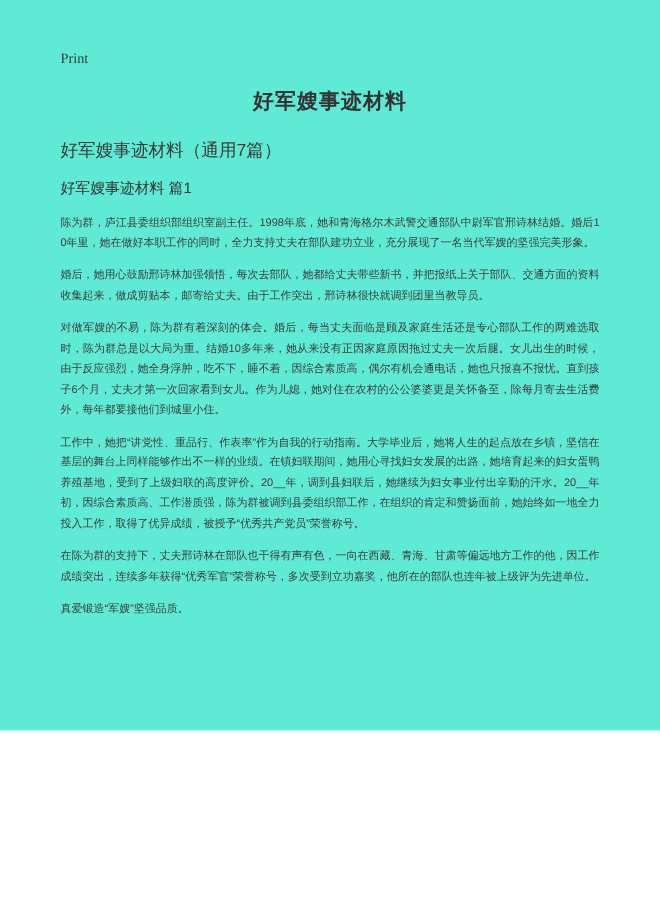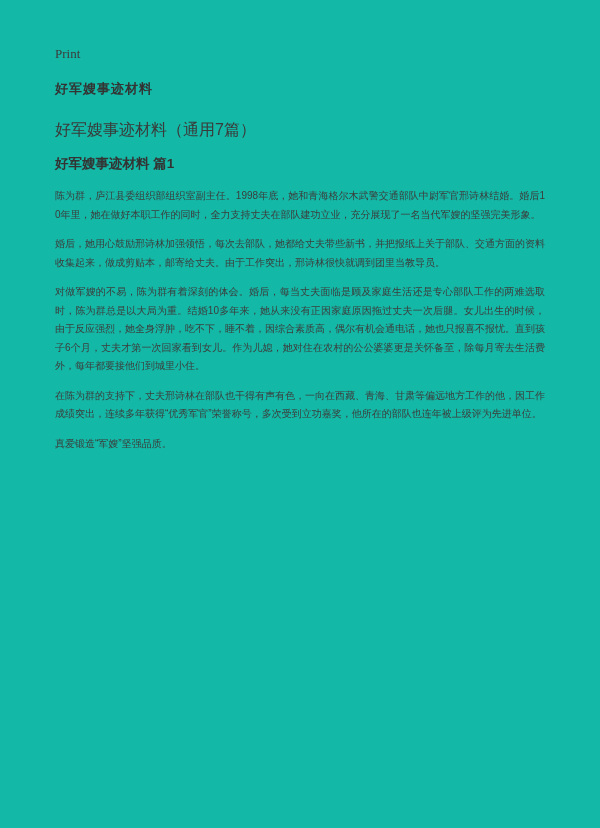--- a/index.html
+++ b/index.html
@@ -10,48 +10,49 @@
   body {
     width: 600px;
     height: 828px;
     overflow: hidden;
     font-family: "Liberation Sans", "DejaVu Sans", sans-serif;
     color: #3a3a3a;
   }
   .page {
     box-sizing: border-box;
     width: 600px;
-    height: 828px;
+    height: 664px;
     padding: 44px 55px 20px 55px;
-    background: #14b8a6;
+    background: #5eead4;
   }
   .print-label {
     font-family: "Liberation Serif", "DejaVu Serif", serif;
     font-size: 13px;
     color: #3c3c3c;
     margin: 0 0 18px 0;
     cursor: pointer;
     display: inline-block;
   }
   h1.doc-title {
-    font-size: 13px;
+    font-size: 19px;
     font-weight: bold;
+    text-align: center;
     color: #333333;
     margin: 0 0 22px 0;
     letter-spacing: 1px;
   }
   .doc-subtitle {
     font-size: 16px;
     font-weight: normal;
     color: #3a3a3a;
     margin: 0 0 14px 0;
   }
   h2.section-heading {
     font-size: 13.5px;
-    font-weight: bold;
+    font-weight: normal;
     color: #333333;
     margin: 0 0 14px 0;
   }
   .body-text p {
     font-size: 10px;
     line-height: 18.5px;
     margin: 0 0 11px 0;
     text-align: justify;
     word-break: break-all;
     color: #3c3c3c;
@@ -67,17 +68,18 @@
   <h1 class="doc-title">好军嫂事迹材料</h1>
 
   <div class="doc-subtitle">好军嫂事迹材料（通用7篇）</div>
 
   <h2 class="section-heading">好军嫂事迹材料 篇1</h2>
 
   <div class="body-text">
     <p>陈为群，庐江县委组织部组织室副主任。1998年底，她和青海格尔木武警交通部队中尉军官邢诗林结婚。婚后10年里，她在做好本职工作的同时，全力支持丈夫在部队建功立业，充分展现了一名当代军嫂的坚强完美形象。</p>
     <p>婚后，她用心鼓励邢诗林加强领悟，每次去部队，她都给丈夫带些新书，并把报纸上关于部队、交通方面的资料收集起来，做成剪贴本，邮寄给丈夫。由于工作突出，邢诗林很快就调到团里当教导员。</p>
     <p>对做军嫂的不易，陈为群有着深刻的体会。婚后，每当丈夫面临是顾及家庭生活还是专心部队工作的两难选取时，陈为群总是以大局为重。结婚10多年来，她从来没有正因家庭原因拖过丈夫一次后腿。女儿出生的时候，由于反应强烈，她全身浮肿，吃不下，睡不着，因综合素质高，偶尔有机会通电话，她也只报喜不报忧。直到孩子6个月，丈夫才第一次回家看到女儿。作为儿媳，她对住在农村的公公婆婆更是关怀备至，除每月寄去生活费外，每年都要接他们到城里小住。</p>
+    <p>工作中，她把“讲党性、重品行、作表率”作为自我的行动指南。大学毕业后，她将人生的起点放在乡镇，坚信在基层的舞台上同样能够作出不一样的业绩。在镇妇联期间，她用心寻找妇女发展的出路，她培育起来的妇女蛋鸭养殖基地，受到了上级妇联的高度评价。20__年，调到县妇联后，她继续为妇女事业付出辛勤的汗水。20__年初，因综合素质高、工作潜质强，陈为群被调到县委组织部工作，在组织的肯定和赞扬面前，她始终如一地全力投入工作，取得了优异成绩，被授予“优秀共产党员”荣誉称号。</p>
     <p>在陈为群的支持下，丈夫邢诗林在部队也干得有声有色，一向在西藏、青海、甘肃等偏远地方工作的他，因工作成绩突出，连续多年获得“优秀军官”荣誉称号，多次受到立功嘉奖，他所在的部队也连年被上级评为先进单位。</p>
     <p>真爱锻造“军嫂”坚强品质。</p>
   </div>
 
 </div>
 
 </body></html>

